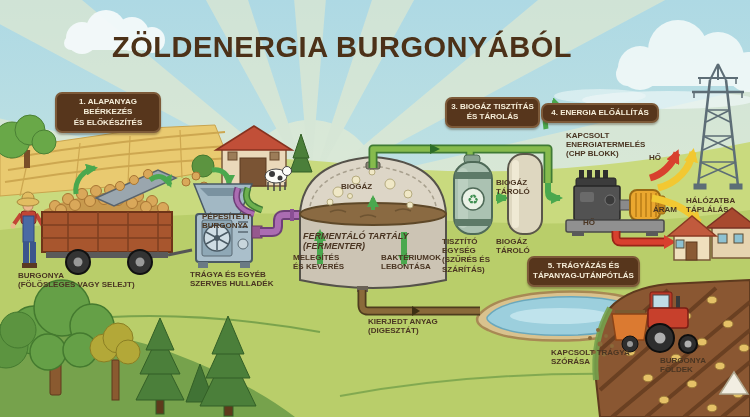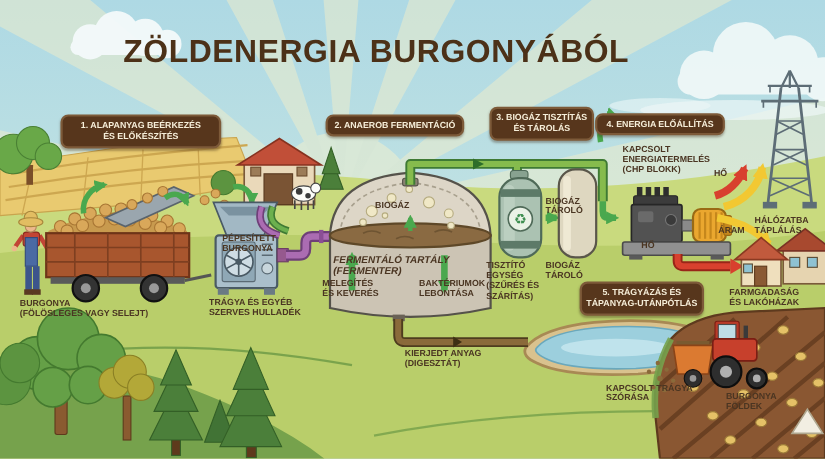--- a/index.html
+++ b/index.html
@@ -393,23 +393,22 @@
     <rect x="648" y="308" width="40" height="20" rx="3" fill="#c7402c" stroke="#7a1e14" stroke-width="1.5"></rect>
     <circle cx="660" cy="338" r="14" fill="#2e2e2e" stroke="#0e0e0e" stroke-width="2"></circle>
         <circle cx="660" cy="338" r="5.5" fill="#b0b0b0"></circle>
     <circle cx="688" cy="344" r="9" fill="#2e2e2e" stroke="#0e0e0e" stroke-width="2"></circle>
         <circle cx="688" cy="344" r="3.5" fill="#b0b0b0"></circle>
   </g>
 </svg>
 
 <div class="title">ZÖLDENERGIA BURGONYÁBÓL</div>
 
-<div class="badge" style="left:55px;top:104px;width:146px">1. ALAPANYAG BEÉRKEZÉS
+<div class="badge" style="left:55px;top:92px;width:106px">1. ALAPANYAG BEÉRKEZÉS
 ÉS ELŐKÉSZÍTÉS</div>
-<div class="badge" style="left:296px;top:104px;width:126px">2. ANAEROB FERMENTÁCIÓ</div>
 <div class="badge" style="left:445px;top:97px;width:95px">3. BIOGÁZ TISZTÍTÁS
 ÉS TÁROLÁS</div>
 <div class="badge" style="left:541px;top:103px;width:118px">4. ENERGIA ELŐÁLLÍTÁS</div>
 <div class="badge" style="left:527px;top:256px;width:113px">5. TRÁGYÁZÁS ÉS
 TÁPANYAG-UTÁNPÓTLÁS</div>
 
 <div class="lbl" style="left:18px;top:271px;width:128px">BURGONYA
 (FÖLÖSLEGES VAGY SELEJT)</div>
 <div class="lbl" style="left:202px;top:212px;width:66px">PÉPESÍTETT
 BURGONYA</div>
@@ -431,22 +430,20 @@
 <div class="lbl" style="left:496px;top:237px;width:46px">BIOGÁZ
 TÁROLÓ</div>
 <div class="lbl" style="left:566px;top:131px;width:96px">KAPCSOLT
 ENERGIATERMELÉS
 (CHP BLOKK)</div>
 <div class="lbl" style="left:649px;top:153px;width:26px">HŐ</div>
 <div class="lbl" style="left:653px;top:205px;width:44px">ÁRAM</div>
 <div class="lbl" style="left:583px;top:218px;width:26px">HŐ</div>
 <div class="lbl" style="left:686px;top:196px;width:64px">HÁLÓZATBA
 TÁPLÁLÁS</div>
-<div class="lbl" style="left:663px;top:261px;width:88px">FARMGADASÁG
-ÉS LAKÓHÁZAK</div>
 <div class="lbl" style="left:368px;top:317px;width:110px">KIERJEDT ANYAG
 (DIGESZTÁT)</div>
 <div class="lbl" style="left:551px;top:348px;width:92px">KAPCSOLT TRÁGYA
 SZÓRÁSA</div>
 <div class="lbl" style="left:660px;top:356px;width:78px">BURGONYA
 FÖLDEK</div>
 
 </div>
 
 </body></html>

